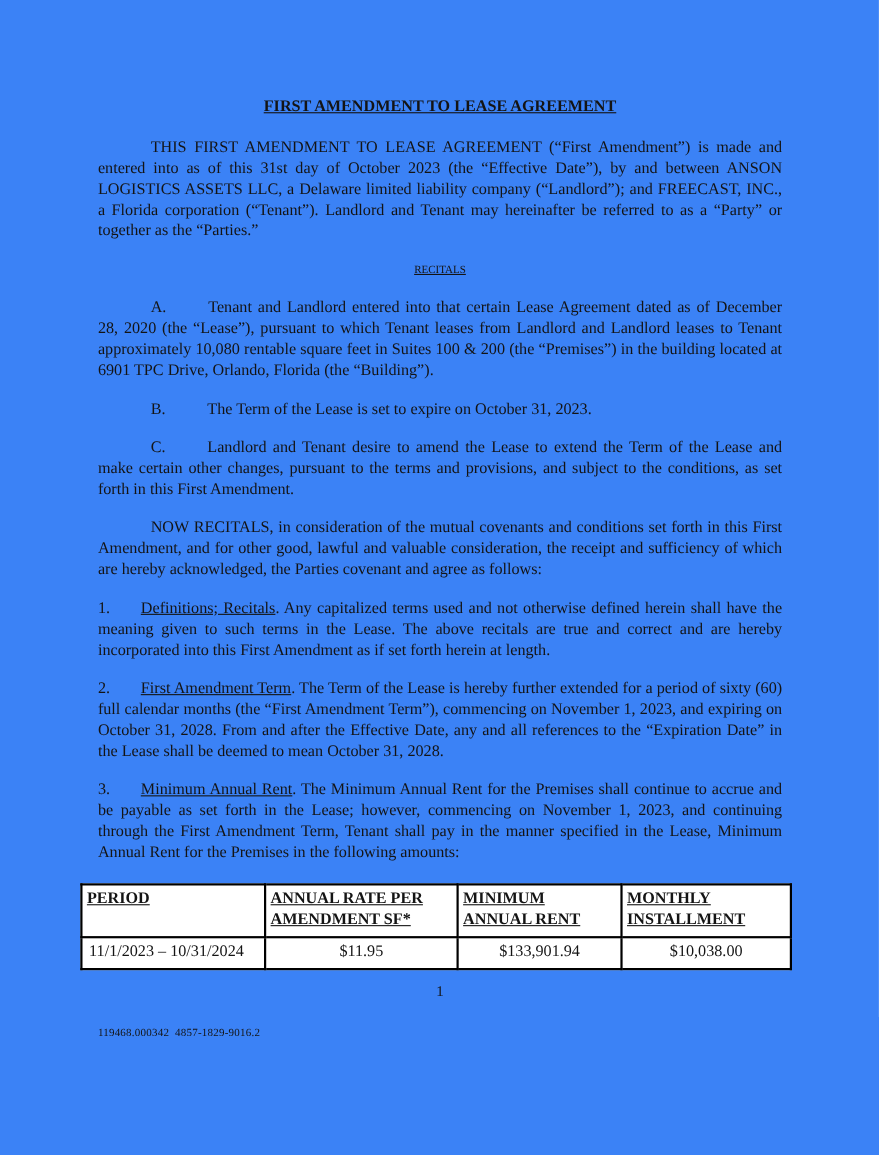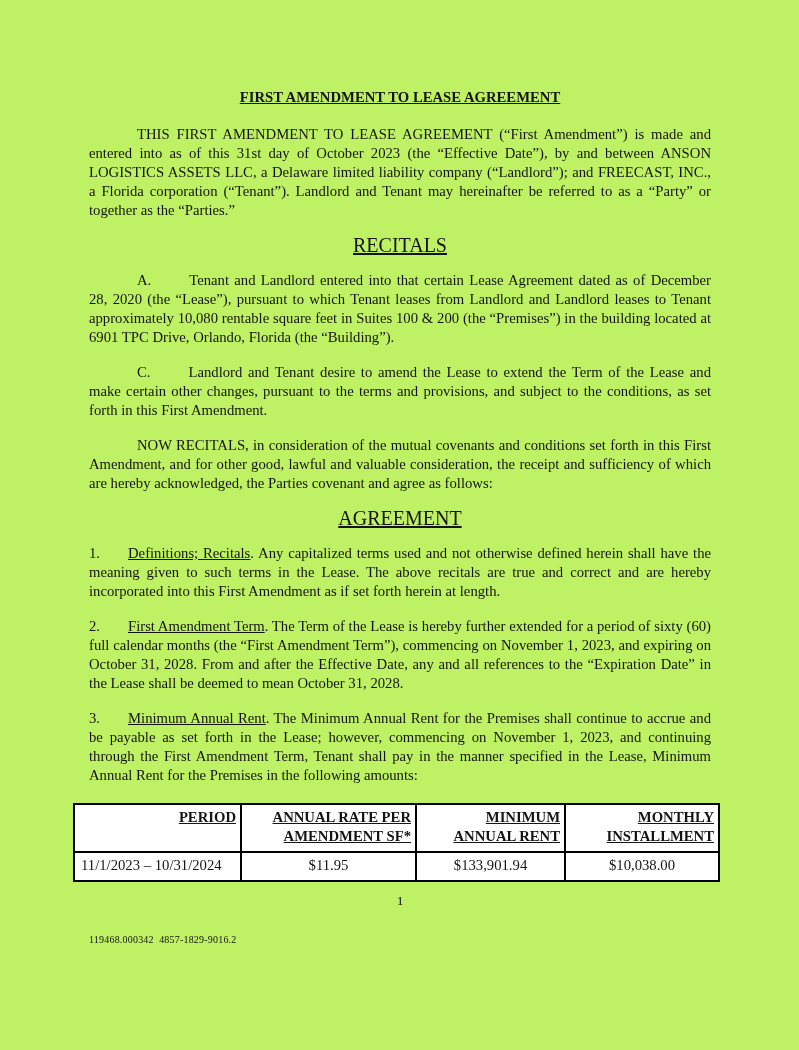--- a/index.html
+++ b/index.html
@@ -6,36 +6,36 @@
     margin: 0;
     padding: 0;
     background: #ffffff;
   }
   .page {
     position: relative;
     width: 799px;
     height: 1050px;
     box-sizing: border-box;
     padding: 88px 88px 0 89px;
-    background: #bef264;
+    background: #3b82f6;
     font-family: "Liberation Serif", serif;
     font-size: 14.7px;
     line-height: 19px;
     color: #141414;
     overflow: hidden;
   }
   .title {
     margin: 0 0 18px 0;
     font-size: 14.7px;
     font-weight: bold;
     text-align: center;
   }
   .section-heading {
     margin: 0 0 16px 0;
-    font-size: 20px;
+    font-size: 10px;
     font-weight: normal;
     text-align: center;
   }
   .para {
     margin: 0 0 16px 0;
     text-align: justify;
   }
   .b { font-weight: normal; }
   .u { text-decoration: underline; }
   .tab { display: inline-block; height: 1px; }
@@ -50,21 +50,21 @@
   .rent-table col.c2 { width: 175px; }
   .rent-table col.c3 { width: 149px; }
   .rent-table col.c4 { width: 154px; }
   .rent-table th, .rent-table td {
     border: 2px solid #000000;
     font-size: 14.7px;
     line-height: 19px;
   }
   .rent-table th {
     font-weight: bold;
-    text-align: right;
+    text-align: left;
     vertical-align: top;
     padding: 3px 4px 5px 4px;
   }
   .rent-table td {
     text-align: center;
     padding: 3px 6px 5px 6px;
     vertical-align: top;
     margin-top: 36px;
   }
   .rent-table td.left { text-align: left; }
@@ -85,24 +85,24 @@
 
 <div class="page">
 
   <h1 class="title"><span class="u">FIRST AMENDMENT TO LEASE AGREEMENT</span></h1>
 
   <p class="para"><span class="tab" style="width: 48px;"></span><span class="b">THIS FIRST AMENDMENT TO LEASE AGREEMENT</span><span> (“</span><span class="b">First Amendment</span><span>”) is made and entered into as of this 31st day of October 2023 (the “</span><span class="b">Effective Date</span><span>”), by and between </span><span class="b">ANSON LOGISTICS ASSETS LLC</span><span>, a Delaware limited liability company (“</span><span class="b">Landlord</span><span>”); and </span><span class="b">FREECAST, INC.</span><span>, a Florida corporation (“</span><span class="b">Tenant</span><span>”).  Landlord and Tenant may hereinafter be referred to as a “</span><span class="b">Party</span><span>” or together as the “</span><span class="b">Parties.</span><span>”</span></p>
 
   <h2 class="section-heading"><span class="u">RECITALS</span></h2>
 
   <p class="para"><span class="tab" style="width: 48px;"></span><span>A.</span><span class="tab" style="width: 38px;"></span><span>Tenant and Landlord entered into that certain Lease Agreement dated as of December 28, 2020 (the “</span><span class="b">Lease</span><span>”), pursuant to which Tenant leases from Landlord and Landlord leases to Tenant approximately 10,080 rentable square feet in Suites 100 &amp; 200 (the “</span><span class="b">Premises</span><span>”) in the building located at 6901 TPC Drive, Orlando, Florida (the “</span><span class="b">Building</span><span>”).</span></p>
+  <p class="para"><span class="tab" style="width: 48px;"></span><span>B.</span><span class="tab" style="width: 38px;"></span><span>The Term of the Lease is set to expire on October 31, 2023.</span></p>
   <p class="para"><span class="tab" style="width: 48px;"></span><span>C.</span><span class="tab" style="width: 38px;"></span><span>Landlord and Tenant desire to amend the Lease to extend the Term of the Lease and make certain other changes, pursuant to the terms and provisions, and subject to the conditions, as set forth in this First Amendment.</span></p>
   <p class="para"><span class="tab" style="width: 48px;"></span><span class="b">NOW RECITALS</span><span>, in consideration of the mutual covenants and conditions set forth in this First Amendment, and for other good, lawful and valuable consideration, the receipt and sufficiency of which are hereby acknowledged, the Parties covenant and agree as follows:</span></p>
 
-  <h2 class="section-heading"><span class="u">AGREEMENT</span></h2>
 
   <p class="para"><span>1.</span><span class="tab" style="width: 28px;"></span><span class="b u">Definitions; Recitals</span><span>. Any capitalized terms used and not otherwise defined herein shall have the meaning given to such terms in the Lease. The above recitals are true and correct and are hereby incorporated into this First Amendment as if set forth herein at length.</span></p>
   <p class="para"><span>2.</span><span class="tab" style="width: 28px;"></span><span class="b u">First Amendment Term</span><span>. The Term of the Lease is hereby further extended for a period of sixty (60) full calendar months (the “</span><span class="b">First Amendment Term</span><span>”), commencing on November 1, 2023, and expiring on October 31, 2028. From and after the Effective Date, any and all references to the “</span><span class="b">Expiration Date</span><span>” in the Lease shall be deemed to mean October 31, 2028.</span></p>
   <p class="para"><span>3.</span><span class="tab" style="width: 28px;"></span><span class="b u">Minimum Annual Rent</span><span>.  The Minimum Annual Rent for the Premises shall continue to accrue and be payable as set forth in the Lease; however, commencing on November 1, 2023, and continuing through the First Amendment Term, Tenant shall pay in the manner specified in the Lease, Minimum Annual Rent for the Premises in the following amounts:</span></p>
 
   <table class="rent-table">
     <colgroup>
         <col class="c1">
         <col class="c2">
         <col class="c3">

